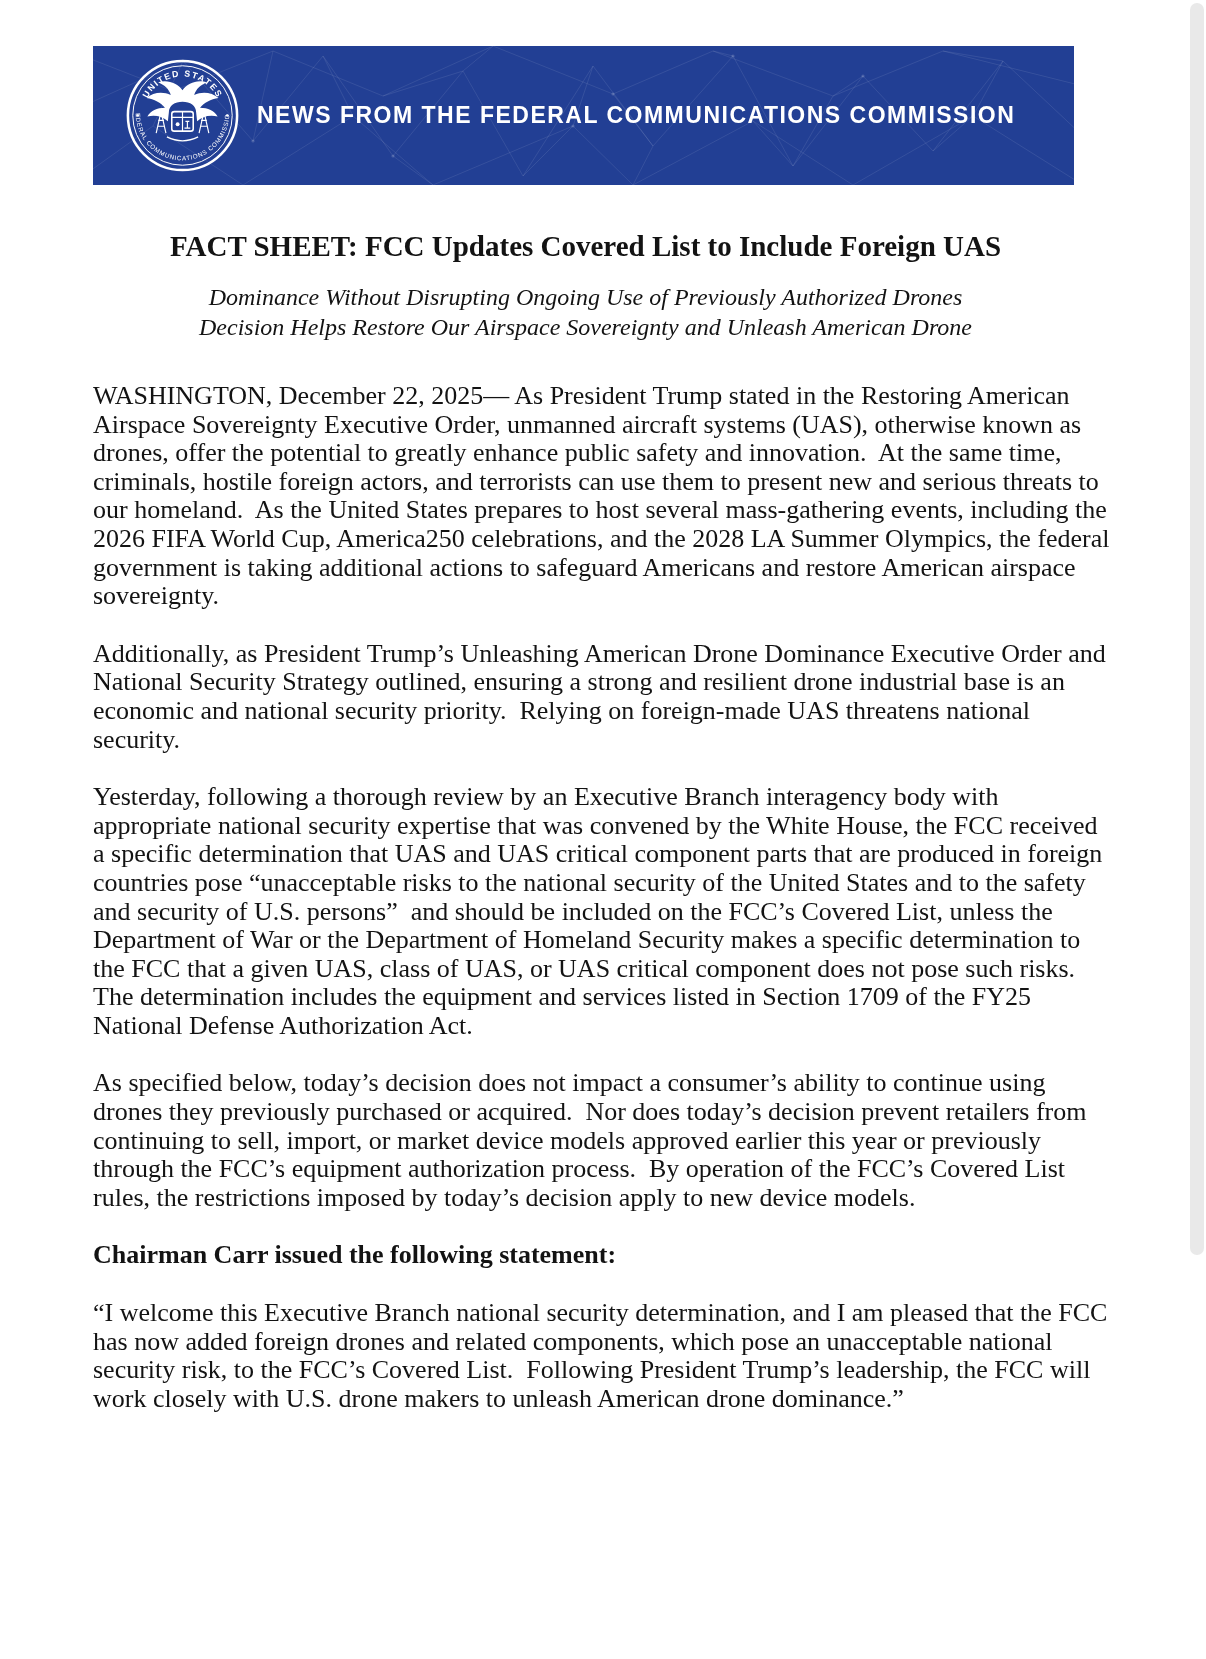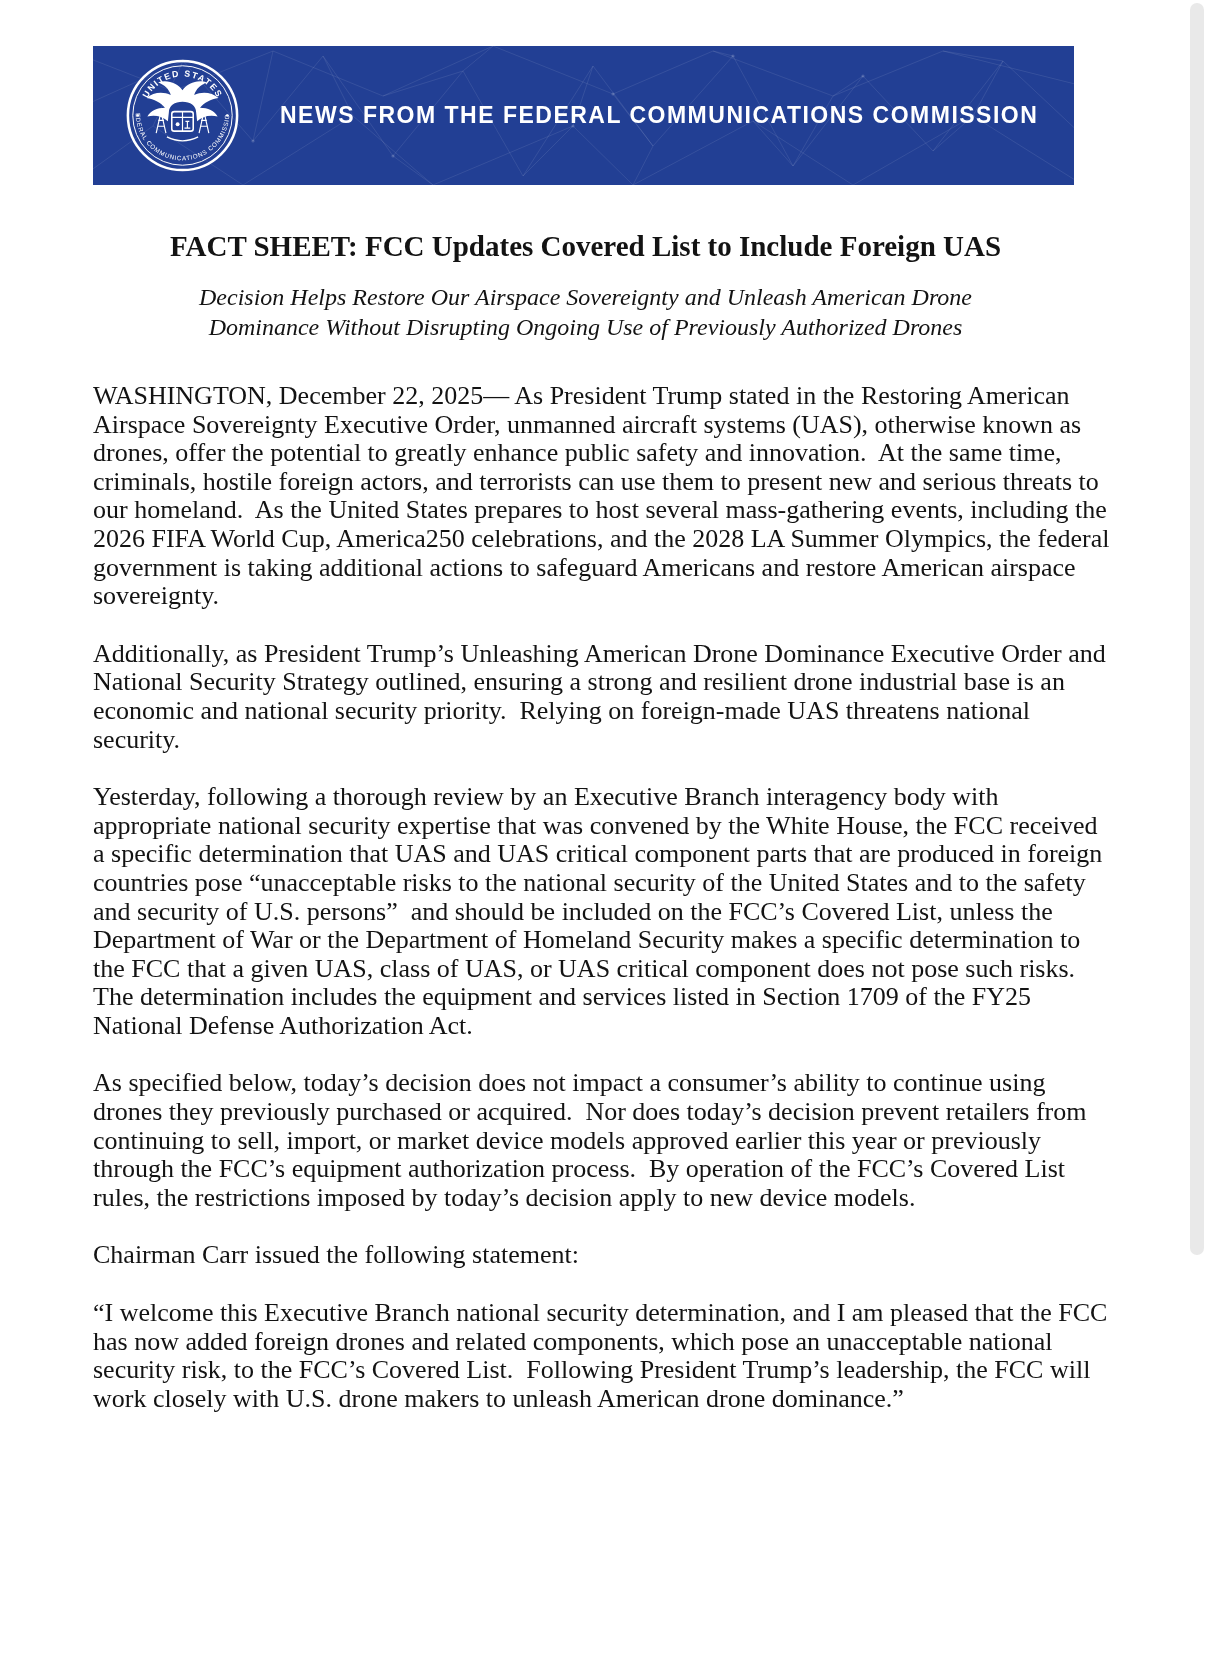--- a/index.html
+++ b/index.html
@@ -16,21 +16,21 @@
   .banner {
     position: absolute; left: 93px; top: 46px;
     width: 981px; height: 139px;
     background: #223f94;
     display: flex; align-items: center;
     overflow: hidden;
   }
   .banner .pattern { position: absolute; inset: 0; }
   .seal { position: relative; margin-left: 31px; width: 117px; height: 117px; flex: none; }
   .banner-title {
-    position: relative; margin-left: 39px;
+    position: relative; margin-left: 16px;
     color: #ffffff;
     font-family: "Liberation Sans", sans-serif;
     font-weight: 700; font-size: 23px; letter-spacing: 1.5px;
     white-space: nowrap;
   }
 
   
   .doc {
     position: absolute; left: 93px; top: 192px;
     width: 1022px;
@@ -46,21 +46,21 @@
     margin-top: 18px;
     text-align: center;
     font-style: italic; font-size: 24px; line-height: 30px;
   }
   .body-text p {
     margin: 29px 0 0 0;
     font-size: 26px; line-height: 28.6px;
     white-space: pre-wrap;
   }
   .body-text p.first { margin-top: 40px; }
-  .body-text p.bold { font-weight: 400; }
+  .body-text p.bold { font-weight: 700; }
 
   
   .scrollbar-thumb {
     position: absolute; right: 2px; top: 3px;
     width: 14px; height: 1252px;
     background: #e9e9e9;
     border-radius: 8px;
   }
 </style>
 </head>
@@ -120,22 +120,22 @@
     <div class="banner-title">NEWS FROM THE FEDERAL COMMUNICATIONS COMMISSION</div>
   </div>
 
   <div class="doc">
 
     <div class="doc-title centered">
       <span style="display:block">FACT SHEET: FCC Updates Covered List to Include Foreign UAS</span>
     </div>
 
     <div class="doc-subtitle centered">
+      <span style="display:block">Dominance Without Disrupting Ongoing Use of Previously Authorized Drones</span>
       <span style="display:block">Decision Helps Restore Our Airspace Sovereignty and Unleash American Drone</span>
-      <span style="display:block">Dominance Without Disrupting Ongoing Use of Previously Authorized Drones</span>
     </div>
 
     <div class="body-text">
       <p class="first">WASHINGTON, December 22, 2025— As President Trump stated in the Restoring American Airspace Sovereignty Executive Order, unmanned aircraft systems (UAS), otherwise known as drones, offer the potential to greatly enhance public safety and innovation.  At the same time, criminals, hostile foreign actors, and terrorists can use them to present new and serious threats to our homeland.  As the United States prepares to host several mass-gathering events, including the 2026 FIFA World Cup, America250 celebrations, and the 2028 LA Summer Olympics, the federal government is taking additional actions to safeguard Americans and restore American airspace sovereignty.</p>
       <p>Additionally, as President Trump’s Unleashing American Drone Dominance Executive Order and National Security Strategy outlined, ensuring a strong and resilient drone industrial base is an economic and national security priority.  Relying on foreign-made UAS threatens national security.</p>
       <p>Yesterday, following a thorough review by an Executive Branch interagency body with appropriate national security expertise that was convened by the White House, the FCC received a specific determination that UAS and UAS critical component parts that are produced in foreign countries pose “unacceptable risks to the national security of the United States and to the safety and security of U.S. persons”  and should be included on the FCC’s Covered List, unless the Department of War or the Department of Homeland Security makes a specific determination to the FCC that a given UAS, class of UAS, or UAS critical component does not pose such risks.  The determination includes the equipment and services listed in Section 1709 of the FY25 National Defense Authorization Act.</p>
       <p>As specified below, today’s decision does not impact a consumer’s ability to continue using drones they previously purchased or acquired.  Nor does today’s decision prevent retailers from continuing to sell, import, or market device models approved earlier this year or previously through the FCC’s equipment authorization process.  By operation of the FCC’s Covered List rules, the restrictions imposed by today’s decision apply to new device models.</p>
       <p class="bold">Chairman Carr issued the following statement:</p>
       <p>“I welcome this Executive Branch national security determination, and I am pleased that the FCC has now added foreign drones and related components, which pose an unacceptable national security risk, to the FCC’s Covered List.  Following President Trump’s leadership, the FCC will work closely with U.S. drone makers to unleash American drone dominance.”</p>
     </div>

